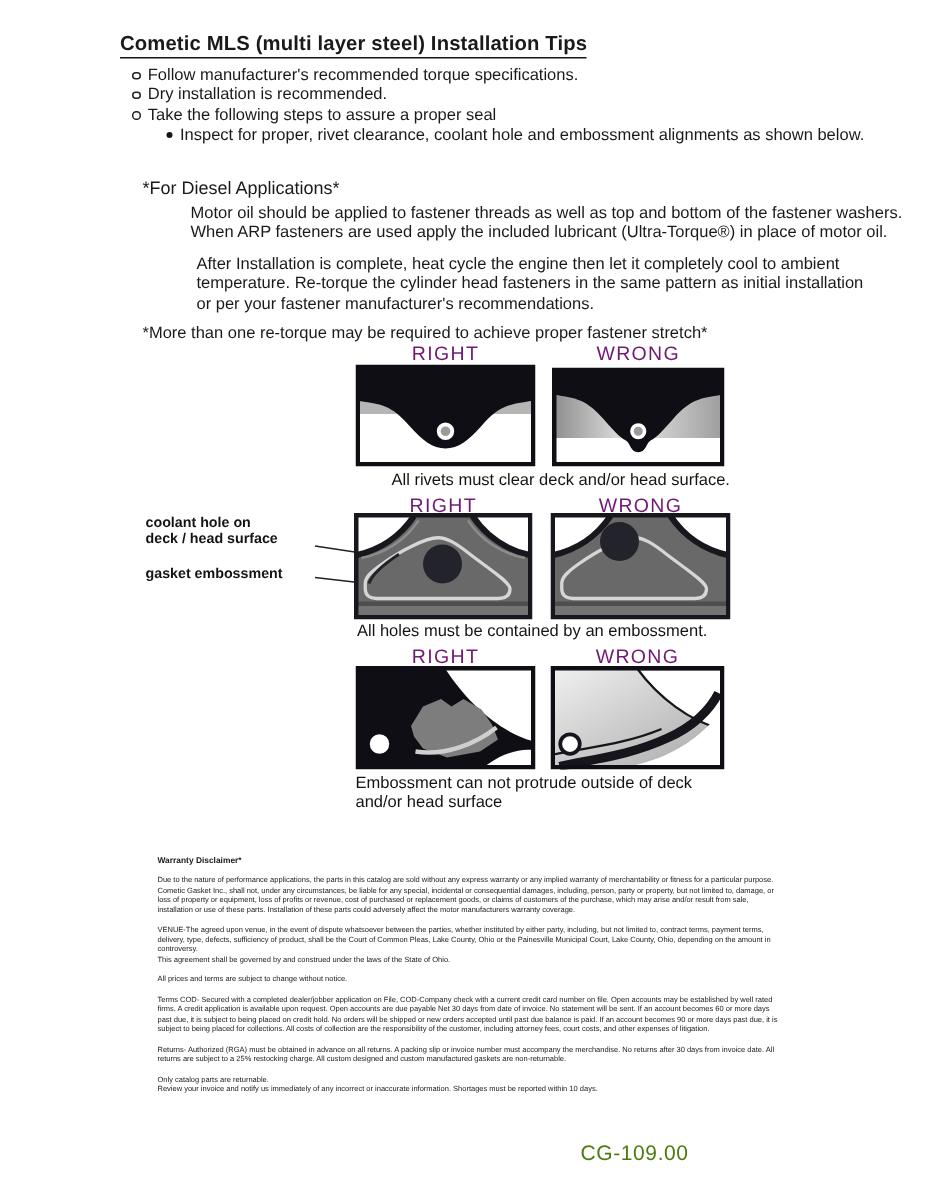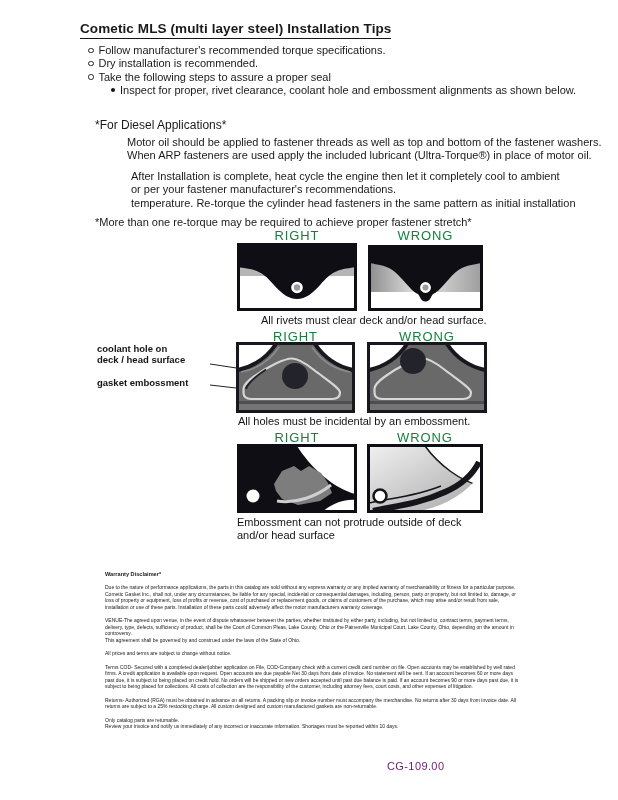--- a/index.html
+++ b/index.html
@@ -16,29 +16,29 @@
   .bullets{left:88px;top:44px;}
   .b-line{display:flex;align-items:flex-start;height:13.4px;font-size:11px;white-space:nowrap;}
   .b-sub{padding-left:23px;}
   .marker-o{flex:0 0 auto;width:3.5px;height:3.5px;border:1.2px solid #222;border-radius:50%;margin:3.6px 5px 0 0;}
   .marker-f{flex:0 0 auto;width:4px;height:4px;background:#141414;border-radius:50%;margin:3.8px 5px 0 0;}
   .diesel-h{left:95px;top:118px;font-size:12px;font-weight:normal;}
   .body-line{font-size:11px;line-height:13.4px;white-space:nowrap;}
   .p1{left:95px;top:136px;margin-left:32px;}
   .p2{left:95px;top:170px;margin-left:36px;}
   .p3{left:95px;top:216px;}
-  .fig-h{font-size:13px;letter-spacing:.9px;text-align:center;color:#15803d;}
+  .fig-h{font-size:13px;letter-spacing:.9px;text-align:center;color:#701a75;}
   .fig-cap{font-size:11px;color:#141414;white-space:nowrap;}
   .fig-box{display:block;}
   .callout{left:97px;width:112px;font-size:9.5px;line-height:11px;color:#141414;font-weight:bold;}
   .legal{left:105px;top:571px;width:414px;}
   .legal-h{font-size:5.6px;font-weight:bold;margin:0 0 7px 0;}
   .lp{font-size:5px;line-height:6.5px;margin:0;}
   .gap{margin-bottom:7px;}
-  .doc-code{left:387px;top:760px;font-size:11px;letter-spacing:.4px;color:#701a75;}
+  .doc-code{left:387px;top:760px;font-size:14px;letter-spacing:.4px;color:#4d7c0f;}
   svg{display:block;}
 </style>
 </head>
 <body>
 
 <div class="abs page-title">Cometic MLS (multi layer steel) Installation Tips</div>
 
 <div class="abs bullets">
   <div class="b-line">
     <span class="marker-o"></span>
@@ -58,22 +58,22 @@
   </div>
 </div>
 
 <div class="abs diesel-h">*For Diesel Applications*</div>
 <div class="abs p1">
   <div class="body-line">Motor oil should be applied to fastener threads as well as top and bottom of the fastener washers.</div>
   <div class="body-line">When ARP fasteners are used apply the included lubricant (Ultra-Torque®) in place of motor oil.</div>
 </div>
 <div class="abs p2">
   <div class="body-line">After Installation is complete, heat cycle the engine then let it completely cool to ambient</div>
+  <div class="body-line">temperature. Re-torque the cylinder head fasteners in the same pattern as initial installation</div>
   <div class="body-line">or per your fastener manufacturer's recommendations.</div>
-  <div class="body-line">temperature. Re-torque the cylinder head fasteners in the same pattern as initial installation</div>
 </div>
 <div class="abs p3 body-line">*More than one re-torque may be required to achieve proper fastener stretch*</div>
 
 <div class="abs fig-h" style="left:237px;top:228px;width:120px;">RIGHT</div>
 <div class="abs fig-h" style="left:368px;top:228px;width:115px;">WRONG</div>
 
 <div class="abs fig-box" style="left:237px;top:243px;">
   <svg width="120" height="68" viewBox="0 0 120 68">
     <rect x="1.5" y="1.5" width="117" height="65" fill="#ffffff"></rect>
     <rect x="2" y="25" width="116" height="8" fill="#b5b5b5"></rect>
@@ -147,21 +147,21 @@
     <path d="M2,2 H40 A62,62 0 0 1 2,28 Z" fill="#ffffff"></path>
     <path d="M40,2 A62,62 0 0 1 2,28" fill="none" stroke="#17171d" stroke-width="4"></path>
     <path d="M118,2 H80 A62,62 0 0 0 118,28 Z" fill="#ffffff"></path>
     <path d="M80,2 A62,62 0 0 0 118,28" fill="none" stroke="#17171d" stroke-width="4"></path>
     <path d="M15,57 C10,57 7.5,54.5 7.5,50.5 L7.5,47 C7.5,43 11,39.5 18,34.5 C31,25 48,16.5 56,16.5 C62,16.5 68,20 78,28 C89,36.5 104,46 104,50.5 C104,55 101,57 96,57 Z" fill="none" stroke="#d6d6d6" stroke-width="2.2"></path>
     <circle cx="46" cy="19" r="13" fill="#23232b"></circle>
     <rect x="1.5" y="1.5" width="117" height="68" fill="none" stroke="#17171d" stroke-width="3"></rect>
   </svg>
 </div>
 
-<div class="abs fig-cap" style="left:238px;top:415px;">All holes must be incidental by an embossment.</div>
+<div class="abs fig-cap" style="left:238px;top:415px;">All holes must be contained by an embossment.</div>
 
 <div class="abs fig-h" style="left:237px;top:430px;width:120px;">RIGHT</div>
 <div class="abs fig-h" style="left:367px;top:430px;width:116px;">WRONG</div>
 
 <div class="abs fig-box" style="left:237px;top:444px;">
   <svg width="120" height="69" viewBox="0 0 120 69">
     <rect x="2" y="2" width="116" height="65" fill="#0e0e14"></rect>
     <path d="M60,2 H118 V50 C96,44 74,24 60,2 Z" fill="#ffffff"></path>
     <path d="M118,67 H86 C97,59 108,55 118,56 Z" fill="#ffffff"></path>
     <path d="M37,40 L45,27 L57,22 L64,27 L72,22 L84,29 L91,39 L95,49 L83,57 L61,61 L45,55 L39,47 Z" fill="#7d7d7d"></path>

